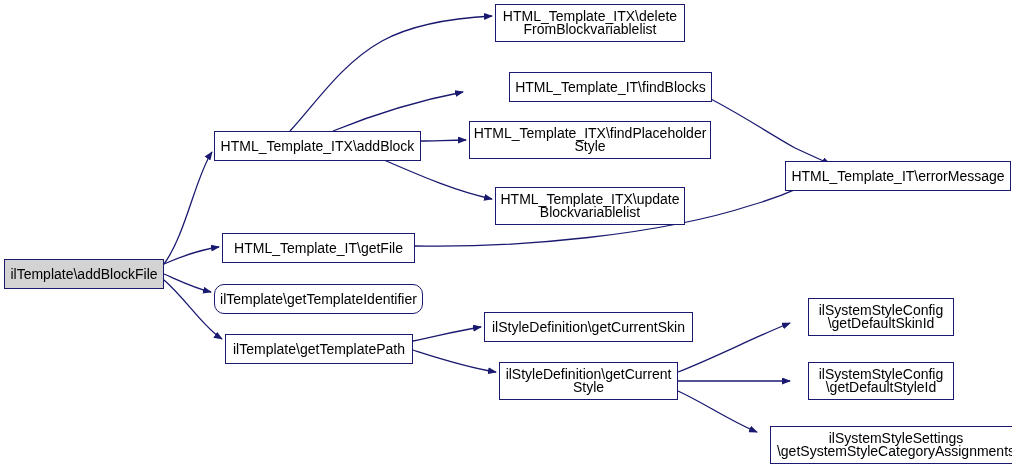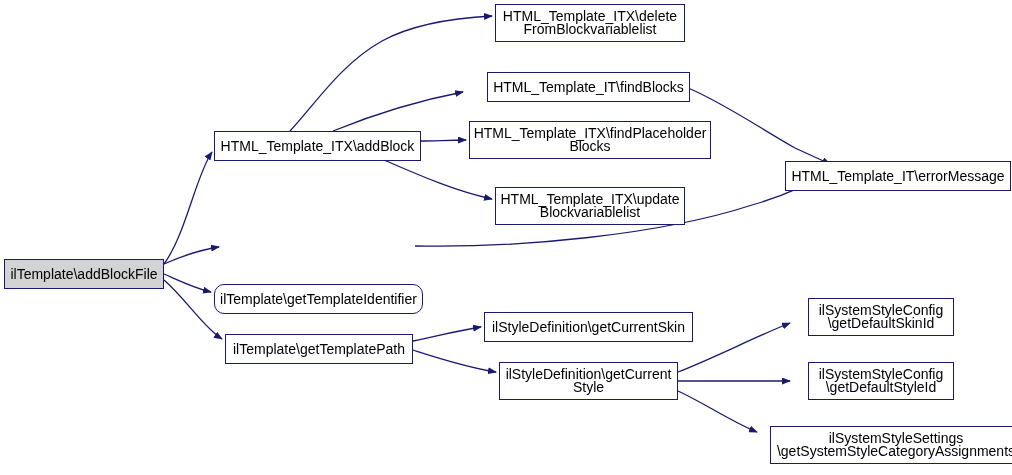--- a/index.html
+++ b/index.html
@@ -87,41 +87,44 @@
   </svg>
 
   <div class="node root" style="left:4px; top:259px; width:160px; height:23px;">
     <span>ilTemplate\addBlockFile</span>
   </div>
 
   <div class="node" style="left:214px; top:131px; width:207px; height:23px;">
     <span>HTML_Template_ITX\addBlock</span>
   </div>
 
+  <div class="node" style="left:222px; top:233px; width:193px; height:23px;">
+    <span>HTML_Template_IT\getFile</span>
+  </div>
 
   <div class="node" style="left:214px; top:284px; width:209px; height:23px;border-radius:10px;">
     <span>ilTemplate\getTemplateIdentifier</span>
   </div>
 
   <div class="node" style="left:225px; top:334px; width:188px; height:23px;">
     <span>ilTemplate\getTemplatePath</span>
   </div>
 
   <div class="node" style="left:495px; top:4px; width:190px; height:38px;">
     <span>HTML_Template_ITX\delete
 FromBlockvariablelist</span>
   </div>
 
-  <div class="node" style="left:487px; top:72px; width:203px; height:23px;">
+  <div class="node" style="left:509px; top:72px; width:203px; height:23px;">
     <span>HTML_Template_IT\findBlocks</span>
   </div>
 
   <div class="node" style="left:469px; top:121px; width:242px; height:38px;">
     <span>HTML_Template_ITX\findPlaceholder
-Blocks</span>
+Style</span>
   </div>
 
   <div class="node" style="left:495px; top:187px; width:190px; height:38px;">
     <span>HTML_Template_ITX\update
 Blockvariablelist</span>
   </div>
 
   <div class="node" style="left:768px; top:161px; width:226px; height:23px;margin-left:17px;">
     <span>HTML_Template_IT\errorMessage</span>
   </div>

